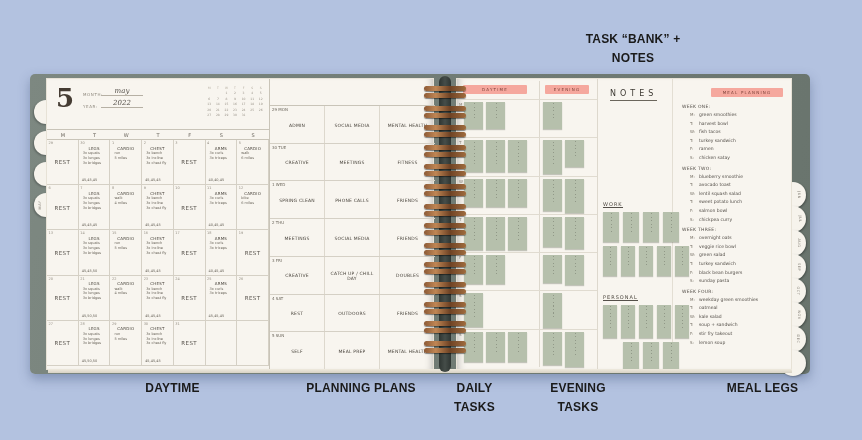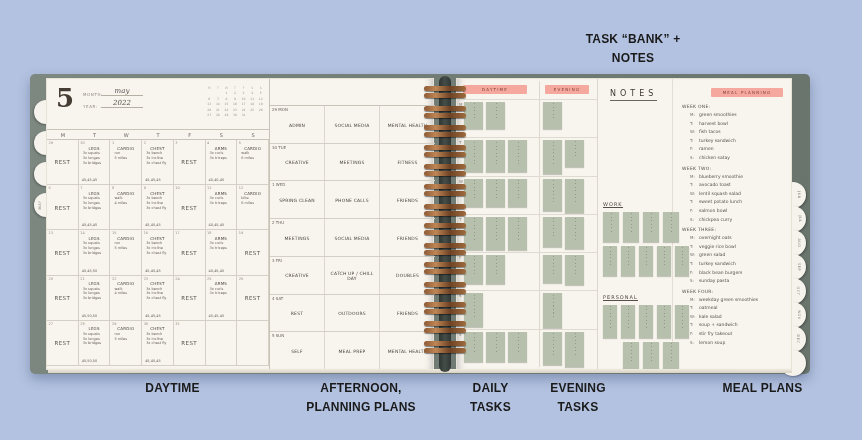--- a/index.html
+++ b/index.html
@@ -4,21 +4,21 @@
 <style>
   html,body{margin:0;padding:0;}
   .scene{position:relative;width:862px;height:440px;background:#b3c2e0;overflow:hidden;font-family:"DejaVu Sans",sans-serif;}
 
   
   .ann{position:absolute;text-align:center;color:#1a1a1a;font-family:"Liberation Sans",sans-serif;font-weight:bold;}
   .ann-line{font-size:12px;line-height:18.5px;letter-spacing:.2px;white-space:nowrap;}
   .ann-top{left:533px;top:30px;width:200px;}
   .ann-b0{left:35px;top:379px;width:275px;}
   .ann-b1{left:272px;top:379px;width:178px;}
-  .ann-b2{left:448px;top:379px;width:85px;}
+  .ann-b2{left:432px;top:379px;width:85px;}
   .ann-b3{left:528px;top:379px;width:100px;}
   .ann-b4{left:685px;top:379px;width:155px;}
 
   
   .cover{position:absolute;left:30px;top:74px;width:780px;height:300px;background:linear-gradient(100deg,#7d8881 0%,#737e77 40%,#69746d 100%);border-radius:5px;box-shadow:0 5px 12px rgba(40,60,100,.35);z-index:0;}
   .sheet{position:absolute;top:78px;height:292px;background:#f8f5ef;z-index:2;border:1px solid #e7e2d6;box-sizing:border-box;}
   .sheet-left{left:46px;width:388px;box-shadow:inset -7px 0 9px -7px rgba(0,0,0,.3);}
   .sheet-right{left:456px;width:336px;box-shadow:inset 7px 0 9px -7px rgba(0,0,0,.3);}
   .page-edge-bottom{position:absolute;left:48px;top:369px;width:744px;height:4px;background:linear-gradient(#efeade,#d8d2c5);z-index:2;}
 
@@ -755,29 +755,28 @@
     </div>
   </div>
 
   <div class="page-edge-bottom"></div>
 
   <div>
       <div class="ann ann-b0">
         <div class="ann-line">DAYTIME</div>
       </div>
       <div class="ann ann-b1">
-        <div class="ann-line">AFTERNOON,</div>
         <div class="ann-line">PLANNING PLANS</div>
       </div>
       <div class="ann ann-b2">
         <div class="ann-line">DAILY</div>
         <div class="ann-line">TASKS</div>
       </div>
       <div class="ann ann-b3">
         <div class="ann-line">EVENING</div>
         <div class="ann-line">TASKS</div>
       </div>
       <div class="ann ann-b4">
-        <div class="ann-line">MEAL PLANS</div>
+        <div class="ann-line">MEAL LEGS</div>
       </div>
     </div>
 
 </div>
 
 </body></html>

